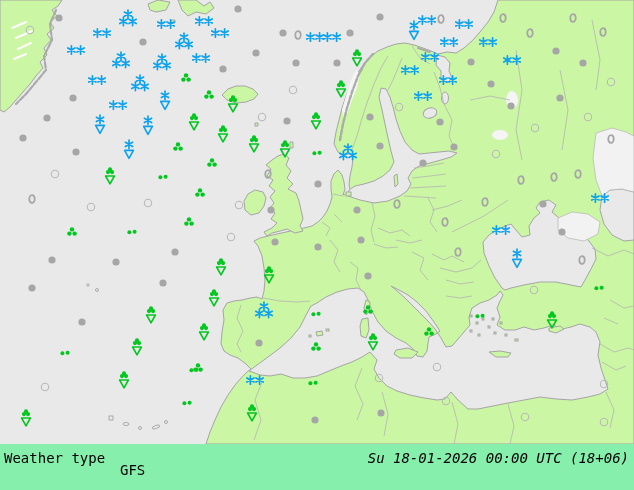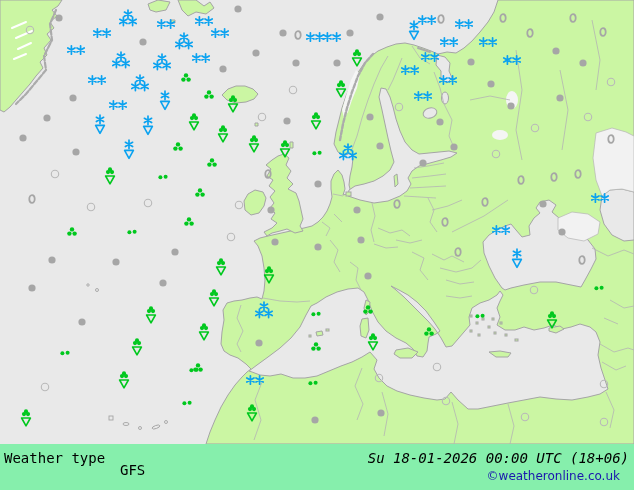--- a/index.html
+++ b/index.html
@@ -349,15 +349,14 @@
           <use href="#sym-zero" transform="translate(397,204)" style="color: rgb(166, 166, 166);"></use>
           <use href="#sym-zero" transform="translate(441,19)" style="color: rgb(166, 166, 166);"></use>
         </g>
     </svg>
   </div>
 
   <div class="footer">
     <span class="f-label">Weather type</span>
     <span class="f-model">GFS</span>
     <span class="f-dt">Su 18-01-2026 00:00 UTC (18+06)</span>
-    <a class="f-cc" style="color: rgb(26, 22, 173);">©weatheronline.co.uk</a>
   </div>
 </div>
 
 </body></html>

